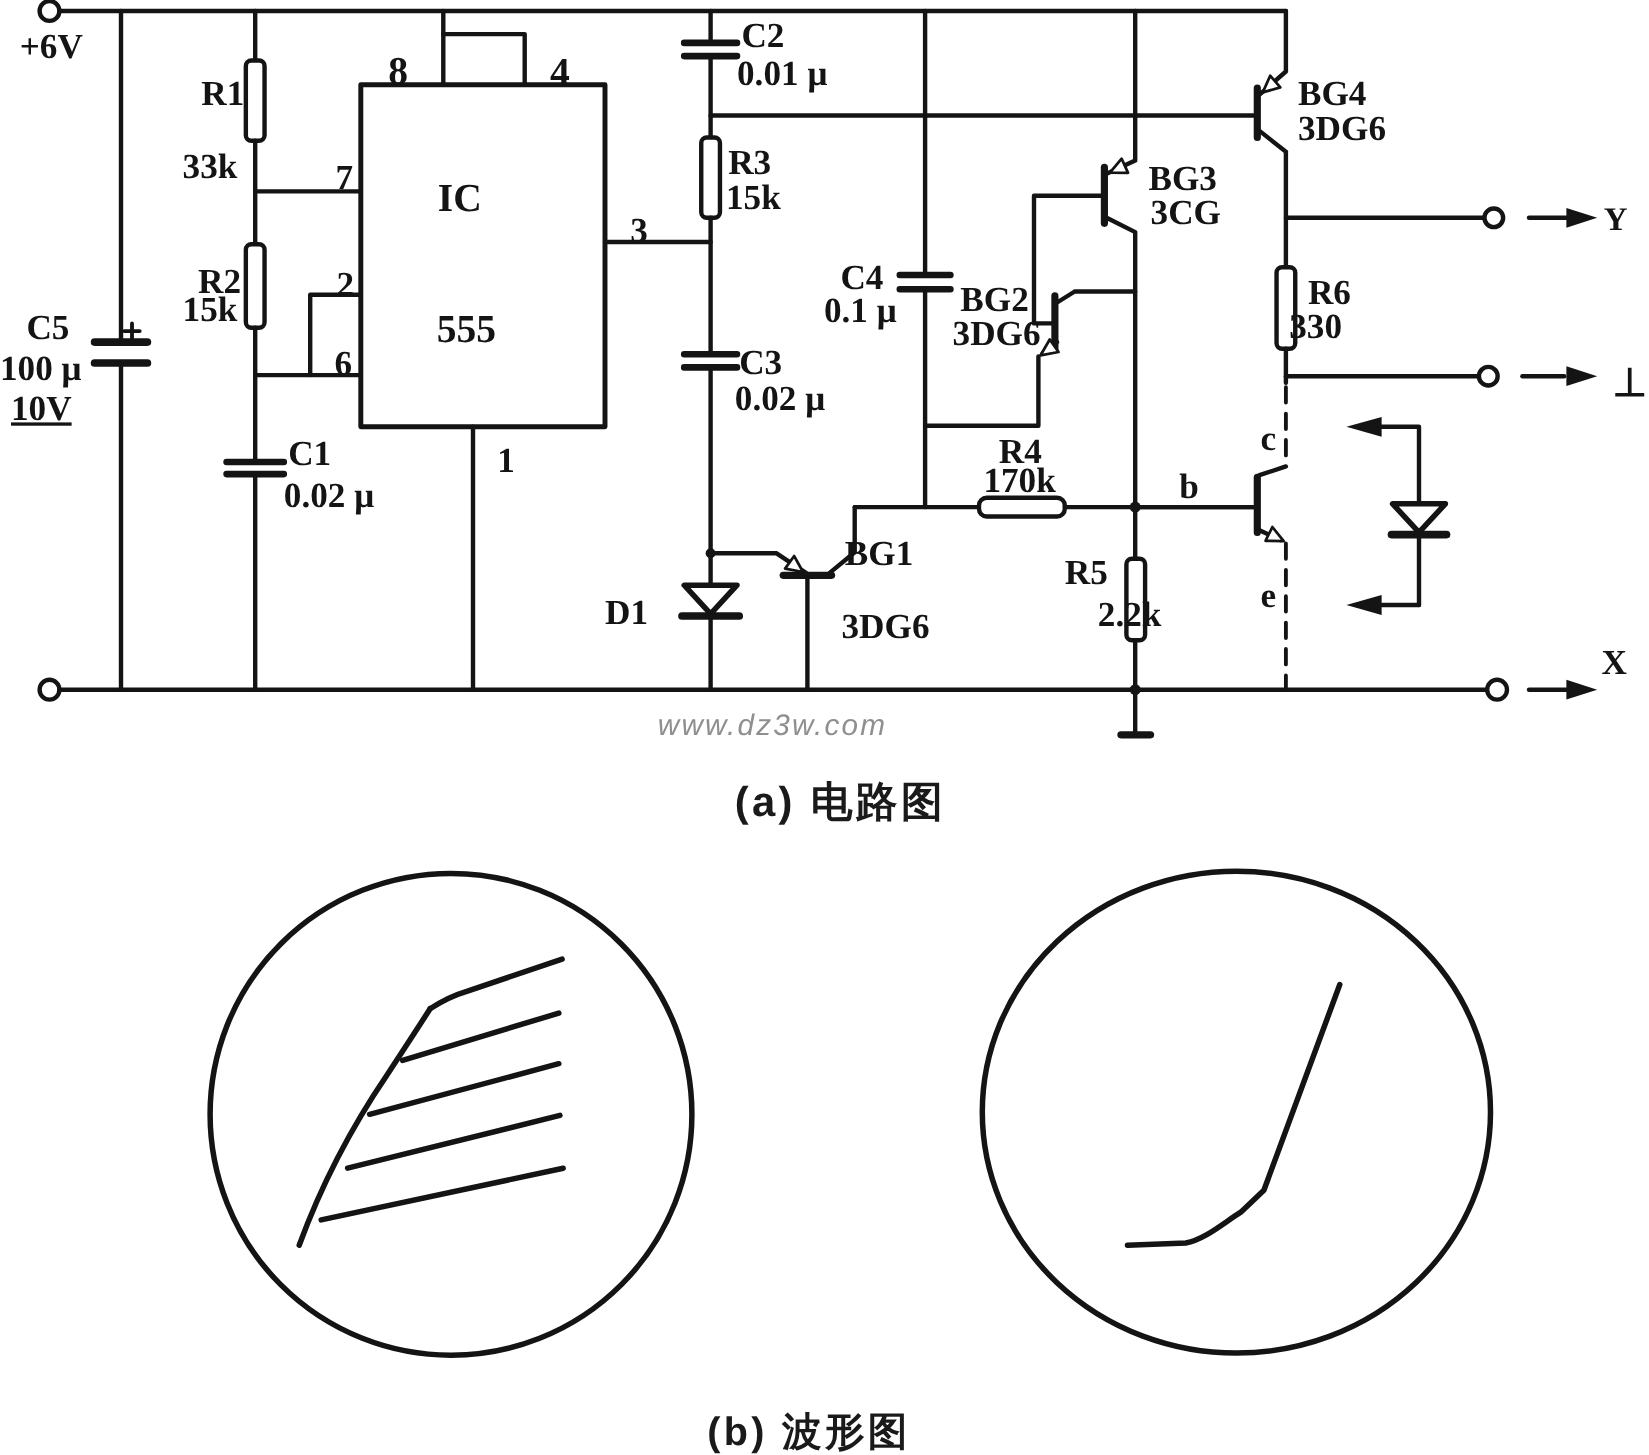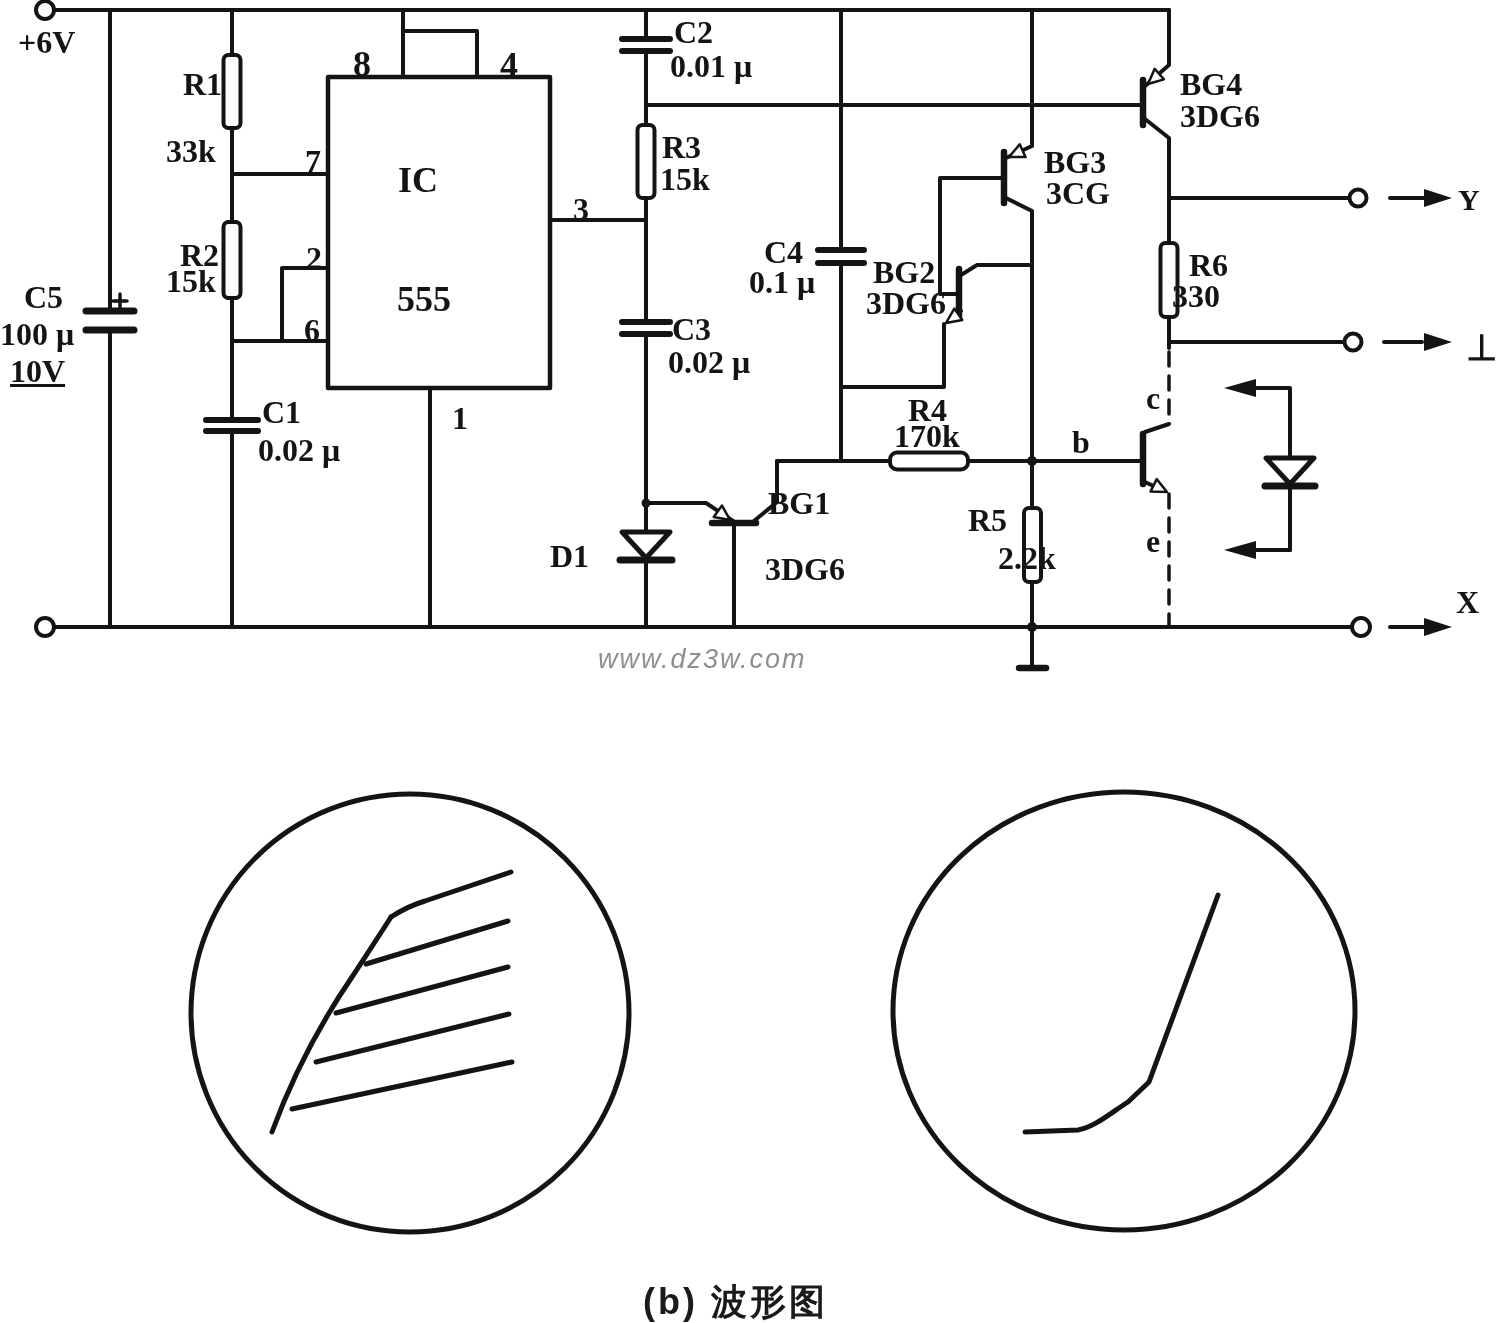--- a/index.html
+++ b/index.html
@@ -258,15 +258,16 @@
 
 <div class="lbl" style="left:1072px;top:426px;">b</div>
 <div class="lbl" style="left:1146px;top:382px;">c</div>
 <div class="lbl" style="left:1146px;top:525px;">e</div>
 
 <div class="lbl" style="left:1458px;top:184px;font-size:30px;">Y</div>
 <div class="lbl" style="left:1466px;top:330px;font-size:36px;">⊥</div>
 <div class="lbl" style="left:1456px;top:586px;">X</div>
 
 <div class="wm" style="left:598px;top:644px;">www.dz3w.com</div>
+<div class="cap" style="left:668px;top:704px;">(a) 电路图</div>
 <div class="cap" style="left:643px;top:1278px;font-size:36px;">(b) 波形图</div>
 
 </div>
 
 </body></html>

